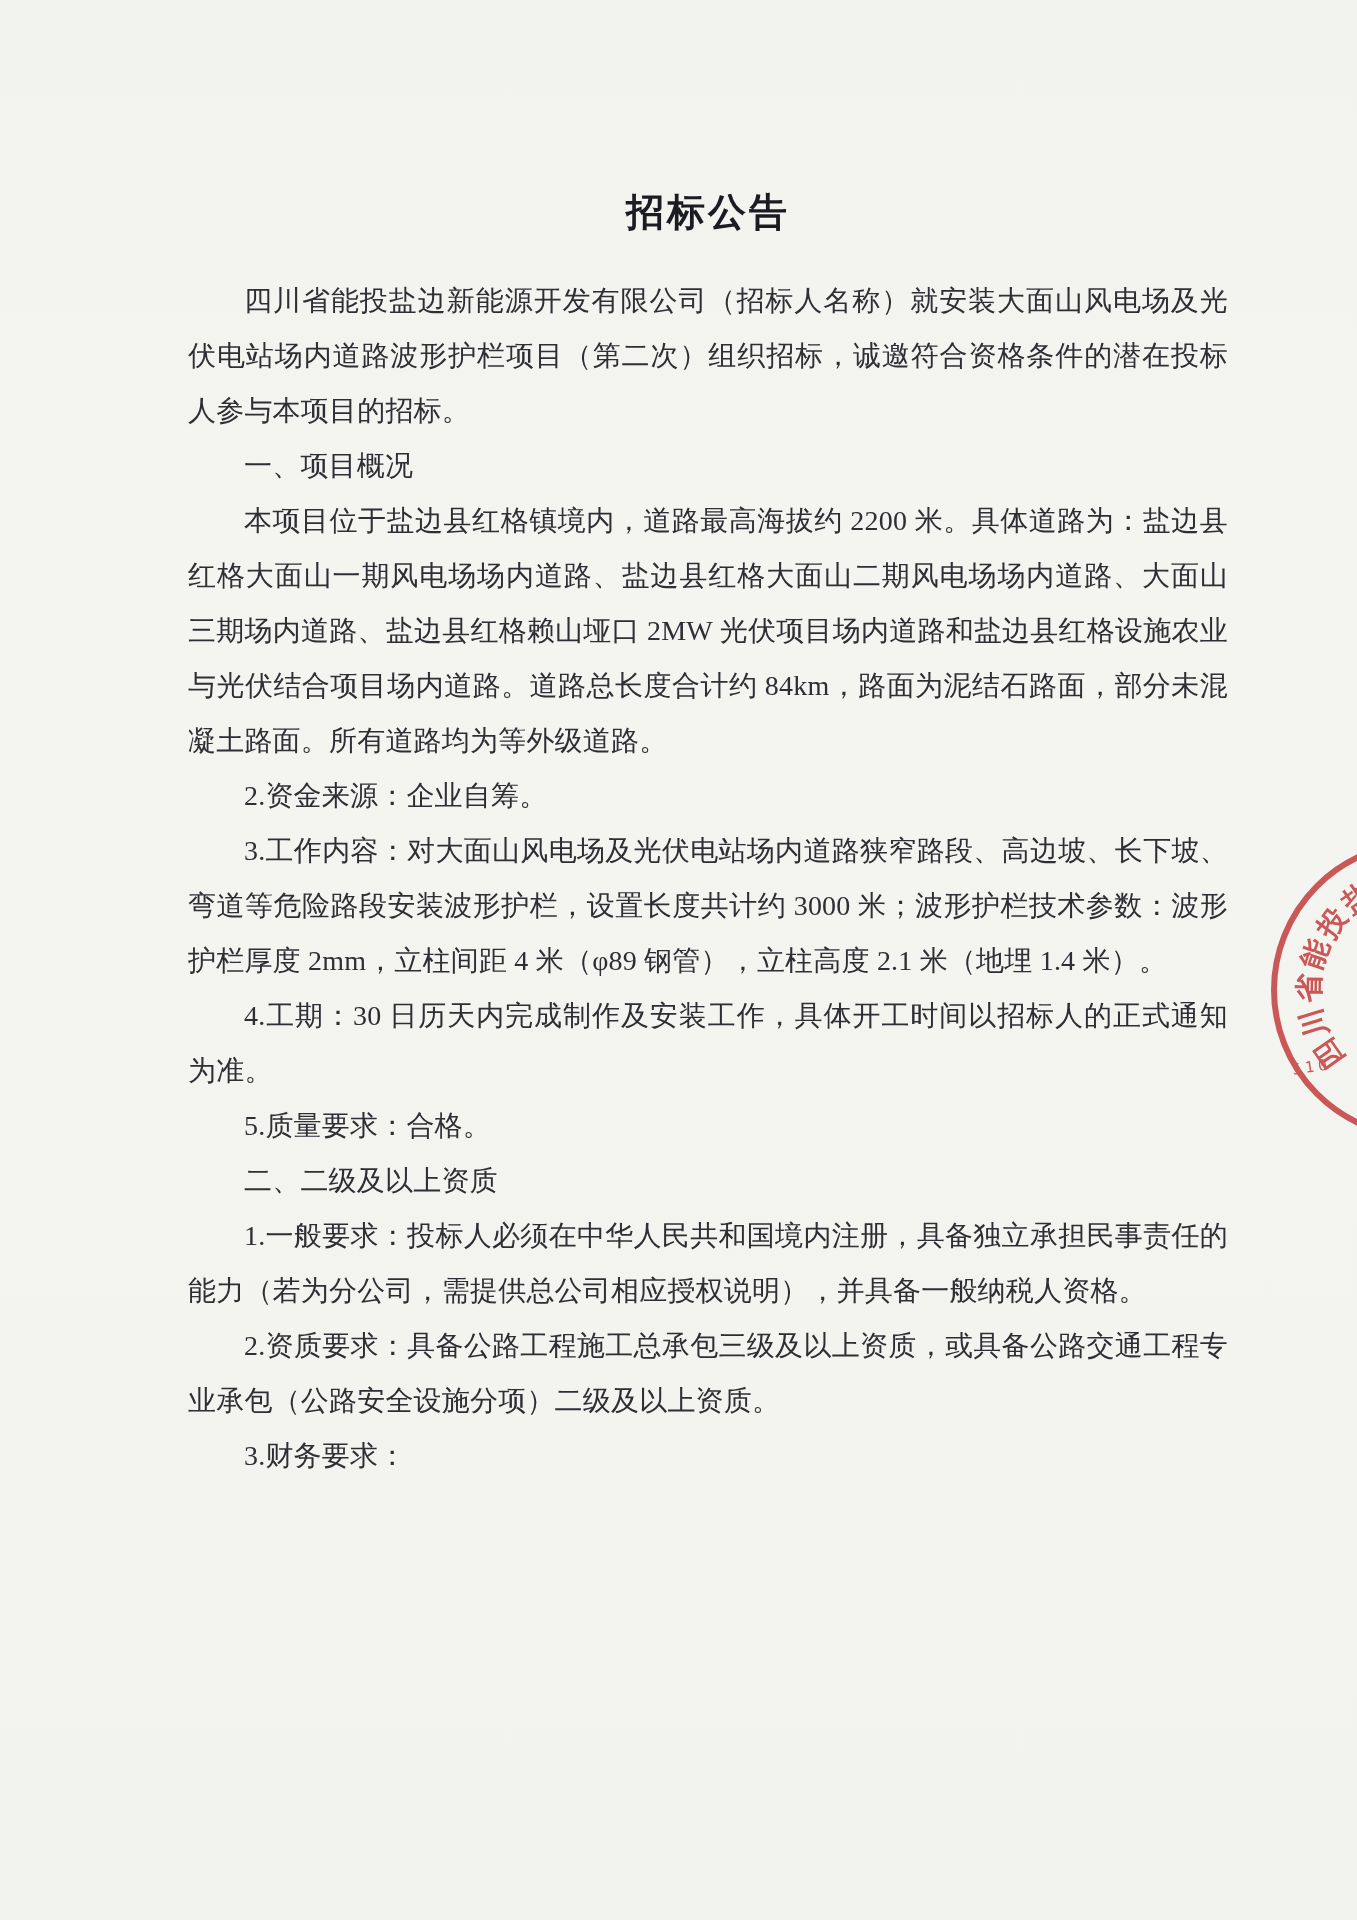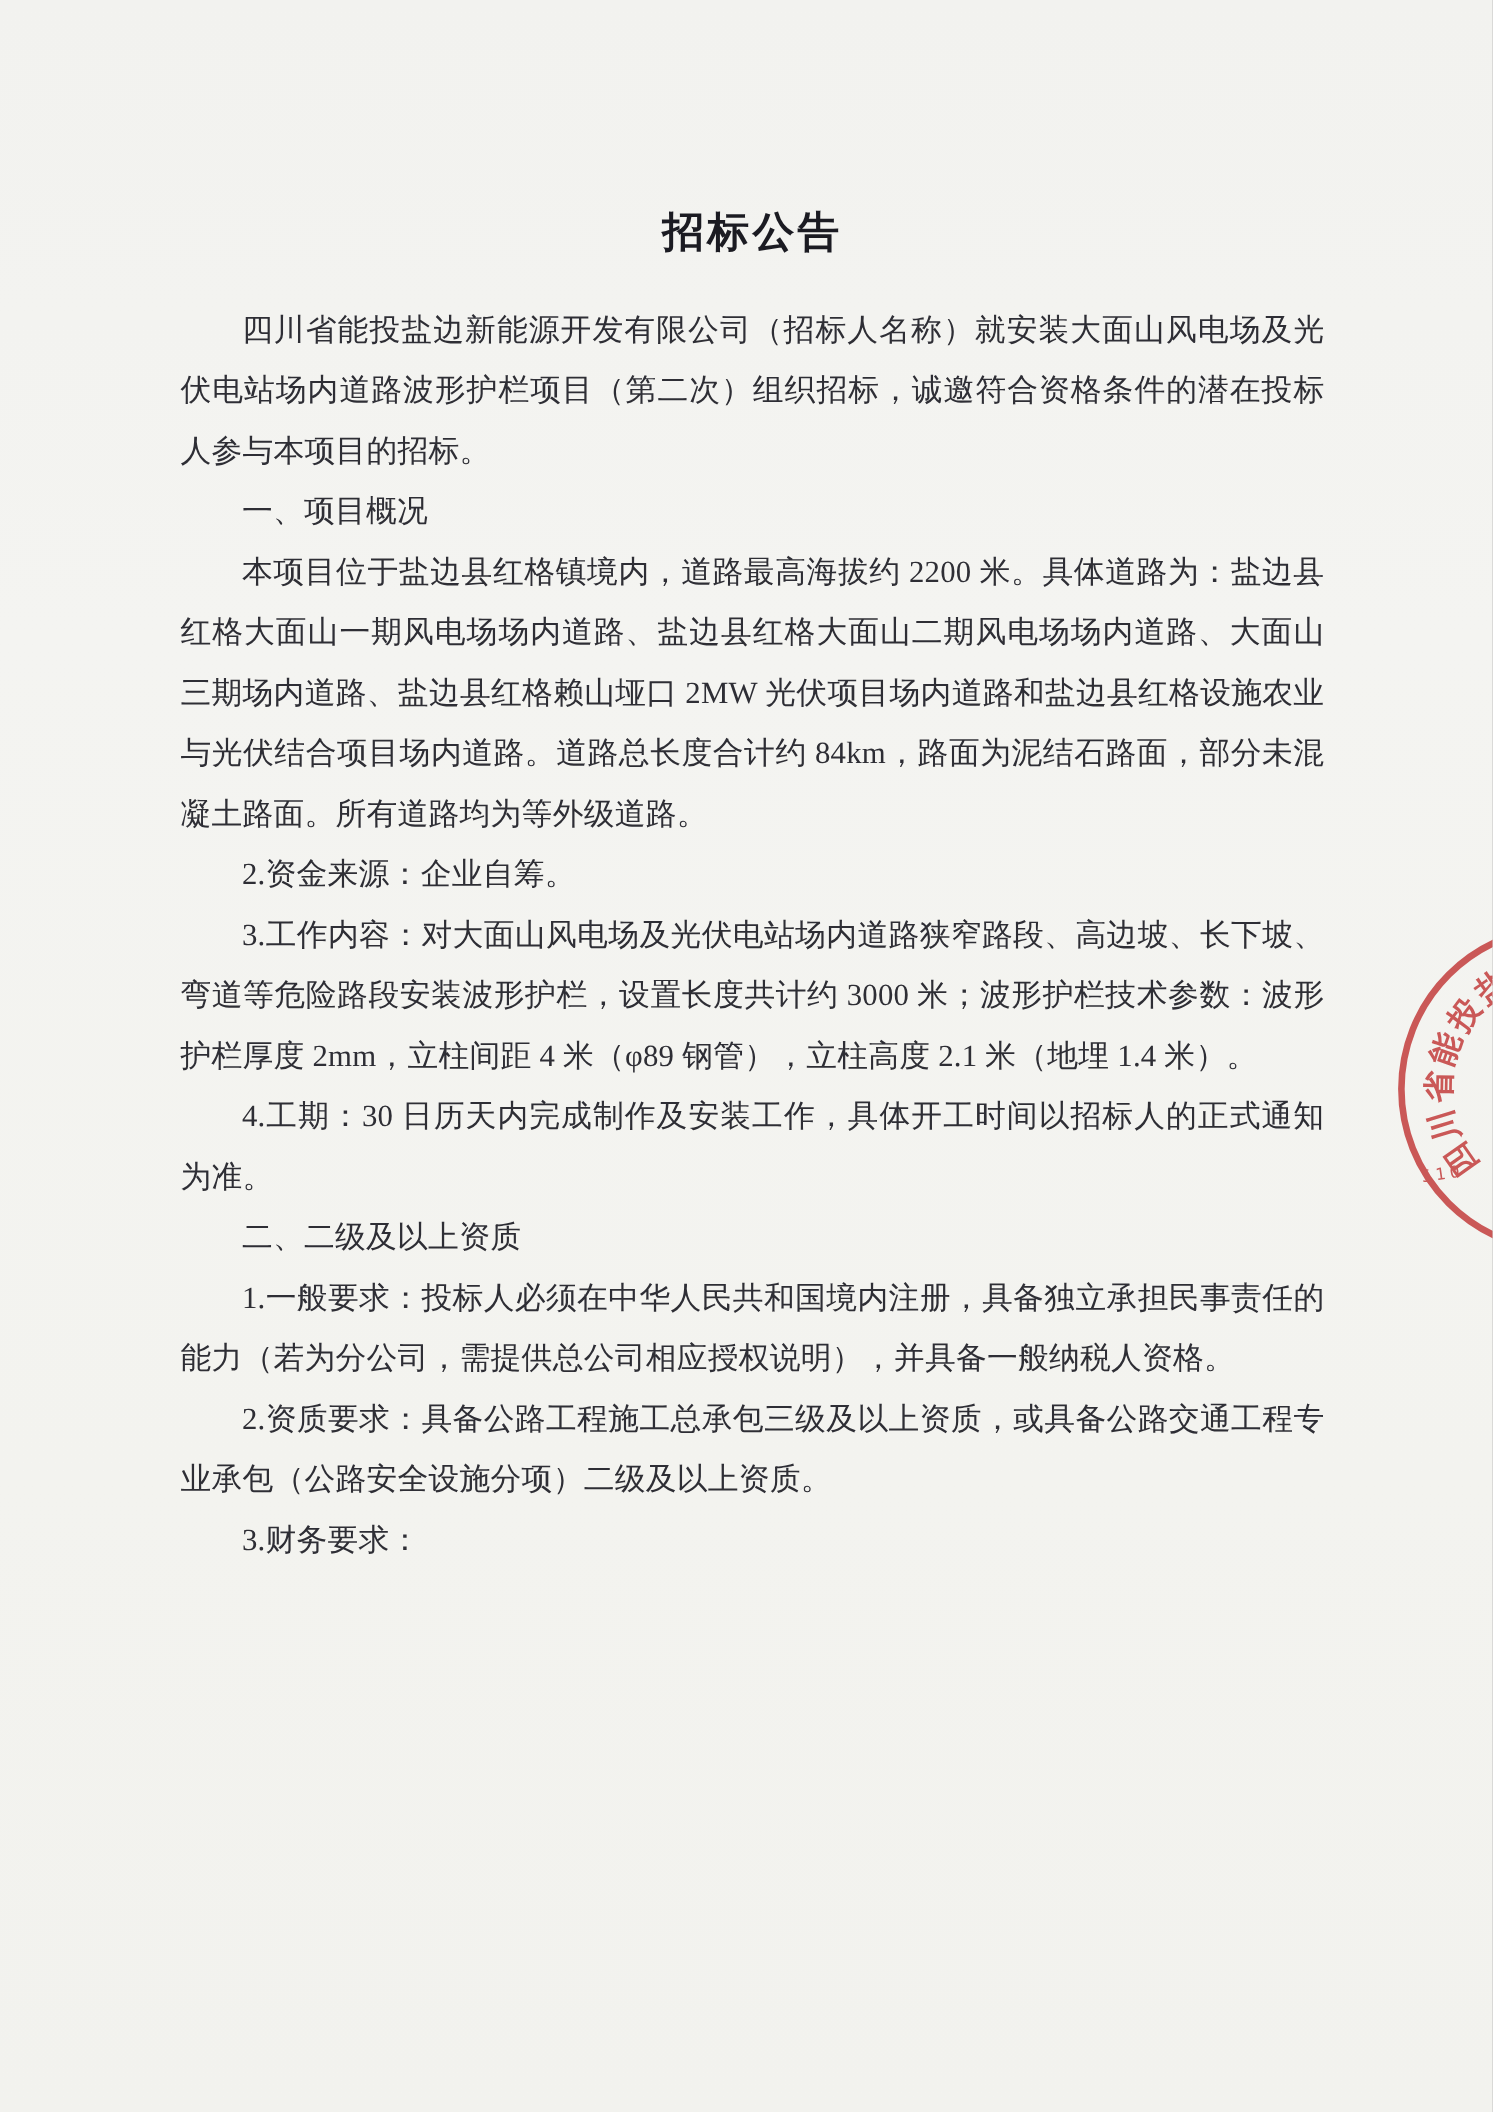--- a/index.html
+++ b/index.html
@@ -10,21 +10,21 @@
     height: 1920px;
     margin: 0 auto;
     background: #f3f3f0;
     background-image: linear-gradient(180deg, #f2f2ef 0%, #f4f4f1 30%, #f3f3ef 70%, #f2f2ee 100%);
     overflow: hidden;
     font-family: "Liberation Serif", "DejaVu Serif", serif;
     color: #2e2e35;
   }
   .content {
     position: absolute;
-    left: 164px;
+    left: 188px;
     top: 188px;
     width: 1040px;
   }
   .title {
     font-family: "Liberation Sans", "DejaVu Sans", sans-serif;
     font-size: 38px;
     line-height: 48px;
     font-weight: 700;
     letter-spacing: 3px;
     text-align: center;
@@ -91,20 +91,21 @@
 <div class="page">
   <div class="content">
     <h1 class="title">招标公告</h1>
     <div id="blocks">
         <p class="line indent"><span class="u">四川省能投盐边新能源开发有限公司</span><span>（招标人名称）就</span><span class="u">安装大面山风电场及光伏电站场内道路波形护栏项目（第二次）</span><span>组织招标，诚邀符合资格条件的潜在投标人参与本项目的招标。</span></p>
         <p class="line indent"><span>一、项目概况</span></p>
         <p class="line indent"><span>本项目位于盐边县红格镇境内，道路最高海拔约 2200 米。具体道路为：盐边县红格大面山一期风电场场内道路、盐边县红格大面山二期风电场场内道路、大面山三期场内道路、盐边县红格赖山垭口 2MW 光伏项目场内道路和盐边县红格设施农业与光伏结合项目场内道路。道路总长度合计约 84km，路面为泥结石路面，部分未混凝土路面。所有道路均为等外级道路。</span></p>
         <p class="line indent"><span>2.资金来源：企业自筹。</span></p>
         <p class="line indent"><span>3.工作内容：对大面山风电场及光伏电站场内道路狭窄路段、高边坡、长下坡、弯道等危险路段安装波形护栏，设置长度共计约 3000 米；波形护栏技术参数：波形护栏厚度 2mm，立柱间距 4 米（φ89 钢管），立柱高度 2.1 米（地埋 1.4 米）。</span></p>
         <p class="line indent"><span>4.工期：30 日历天内完成制作及安装工作，具体开工时间以招标人的正式通知为准。</span></p>
+        <p class="line indent"><span>5.质量要求：合格。</span></p>
         <p class="line indent"><span>二、二级及以上资质</span></p>
         <p class="line indent"><span>1.一般要求：投标人必须在中华人民共和国境内注册，具备独立承担民事责任的能力（若为分公司，需提供总公司相应授权说明），并具备一般纳税人资格。</span></p>
         <p class="line indent"><span>2.资质要求：具备公路工程施工总承包三级及以上资质，或具备公路交通工程专业承包（公路安全设施分项）二级及以上资质。</span></p>
         <p class="line indent"><span>3.财务要求：</span></p>
       </div>
   </div>
 
   <div class="stamp">
     <div class="stamp-circle"></div>
     <div id="stamp-chars">

